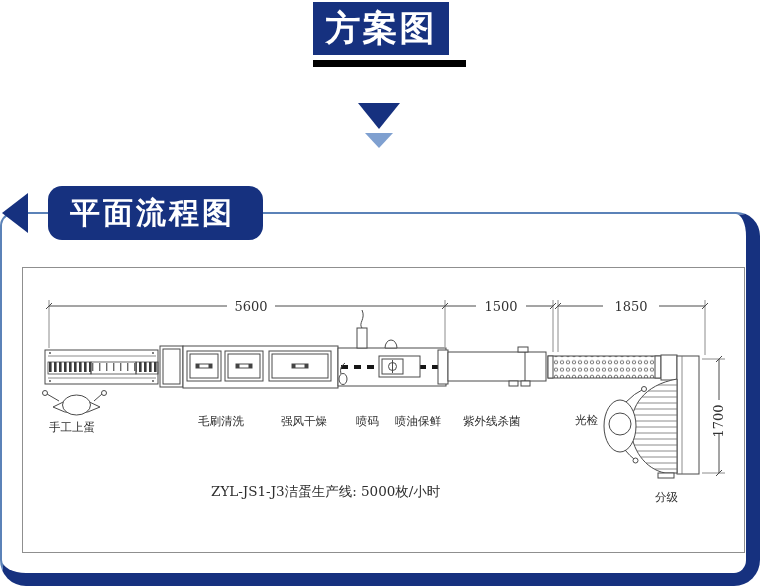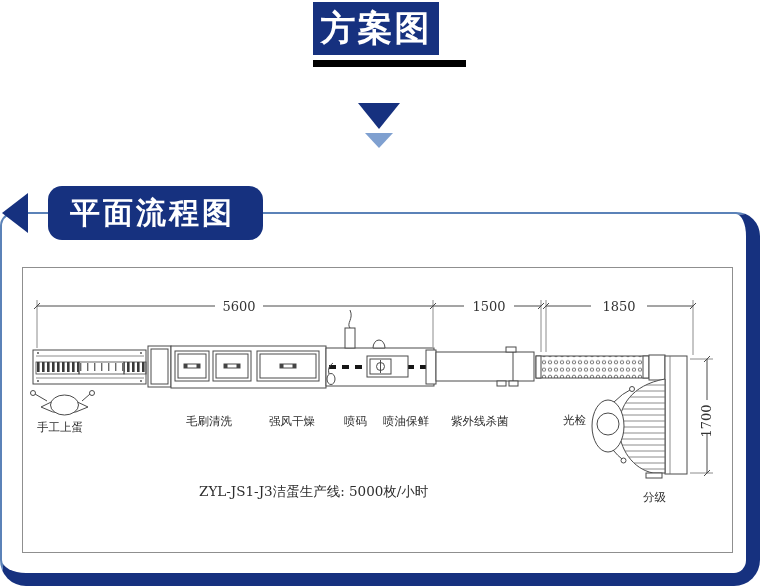--- a/index.html
+++ b/index.html
@@ -2,21 +2,21 @@
 <html><head>
 <meta charset="utf-8">
 <style>
   html,body{margin:0;padding:0;}
   body{
     width:760px;height:586px;position:relative;overflow:hidden;
     background:#ffffff;font-family:"Liberation Sans",sans-serif;
   }
   
   .title-badge{
-    position:absolute;left:313px;top:2px;width:126px;height:53px;
+    position:absolute;left:313px;top:2px;width:136px;height:53px;
     background:#16317f;color:#ffffff;display:flex;align-items:center;justify-content:center;
     font-size:35px;font-weight:bold;letter-spacing:2px;
   }
   .title-underline{
     position:absolute;left:313px;top:60px;width:153px;height:7px;background:#000000;
   }
   
   .down-arrow{position:absolute;left:358px;top:103px;width:42px;height:46px;}
   .down-arrow .tri-big{
     position:absolute;left:0;top:0;width:0;height:0;
@@ -43,21 +43,21 @@
     border-top:20px solid transparent;border-bottom:20px solid transparent;
     border-right:26px solid #16317f;
   }
   .flow-tag .tag-body{
     background:#16317f;color:#ffffff;height:54px;display:flex;align-items:center;
     padding:0 28px 0 22px;border-radius:14px;font-size:30px;font-weight:bold;letter-spacing:3px;
   }
   
   .drawing-frame{
     position:absolute;left:22px;top:267px;width:709px;height:284px;
-    border:1px solid #8f8f8f;background:#ffffff;z-index:2;
+    border:1px solid #8f8f8f;background:#ffffff;z-index:2;padding-left:12px;
   }
   .drawing-frame svg{display:block;}
   
   .ln{stroke:#4a4a4a;stroke-width:1;fill:none;}
   .lnw{stroke:#4a4a4a;stroke-width:1;fill:#ffffff;}
   .thin{stroke:#6e6e6e;stroke-width:0.8;fill:none;}
   .dim-t{font-size:13px;fill:#333333;font-family:"DejaVu Serif",serif;}
   .lbl{font-size:11.5px;fill:#2d2d2d;font-family:"DejaVu Serif",serif;}
   .cap{font-size:13.5px;fill:#2d2d2d;font-family:"DejaVu Serif",serif;}
 </style>

